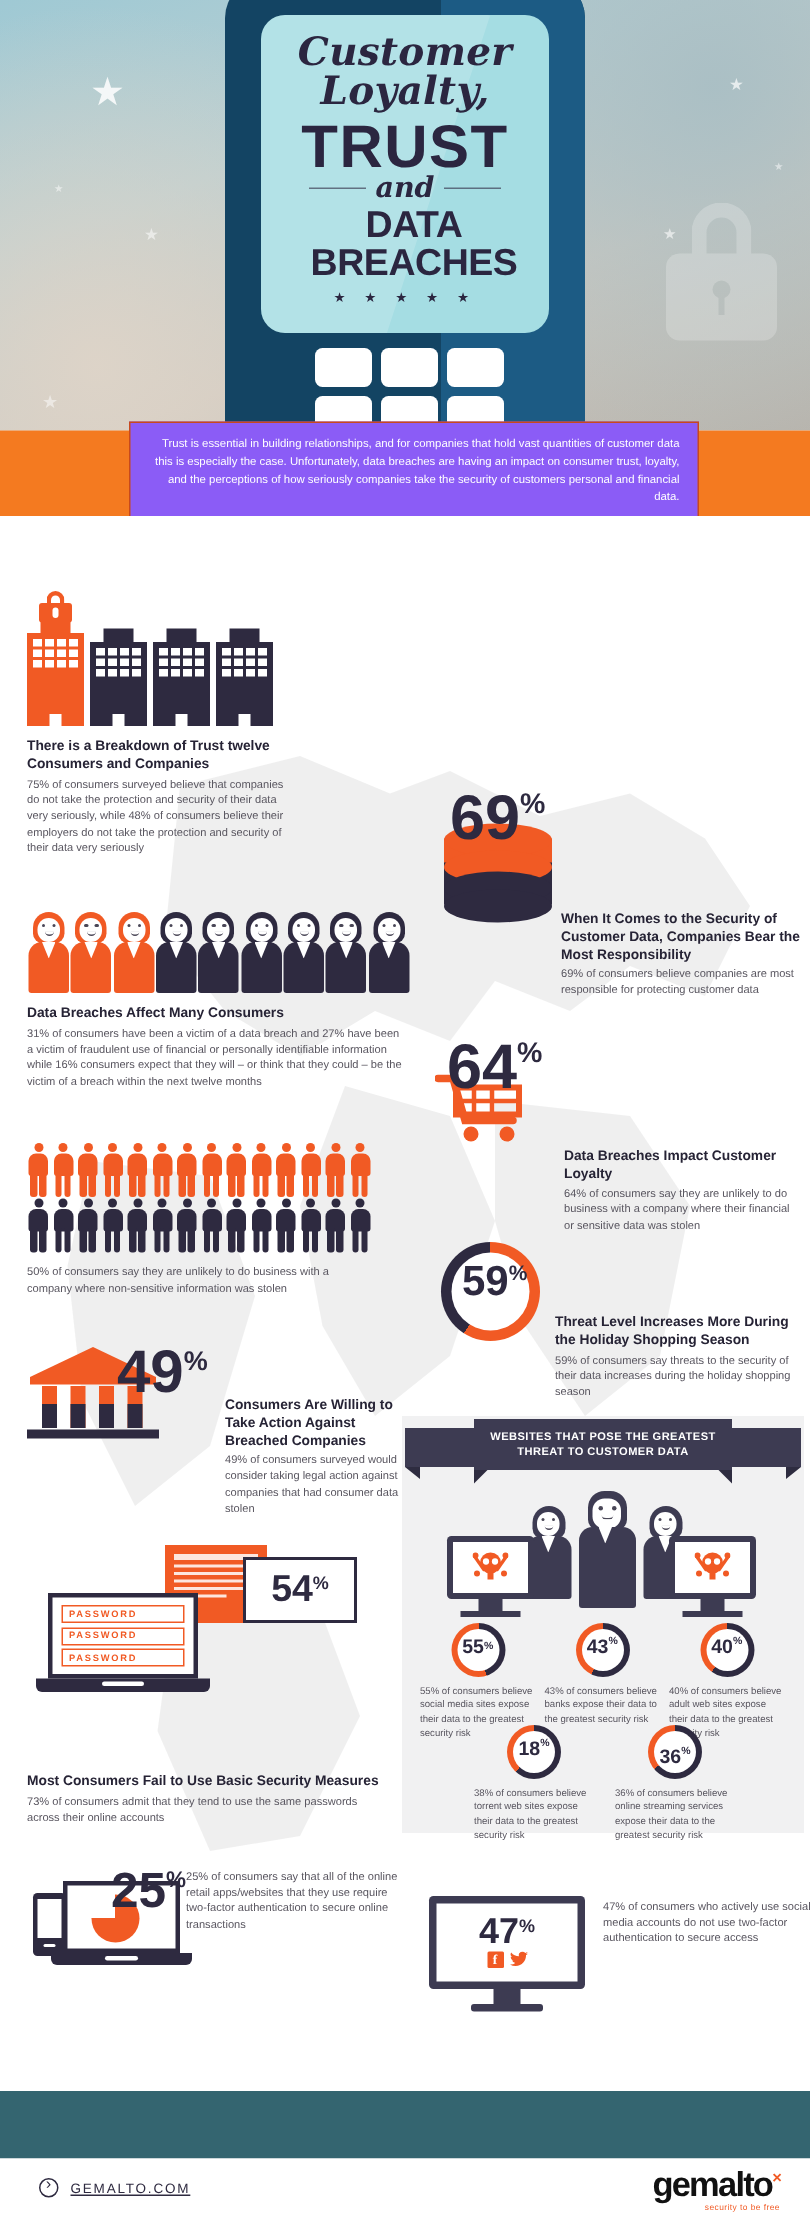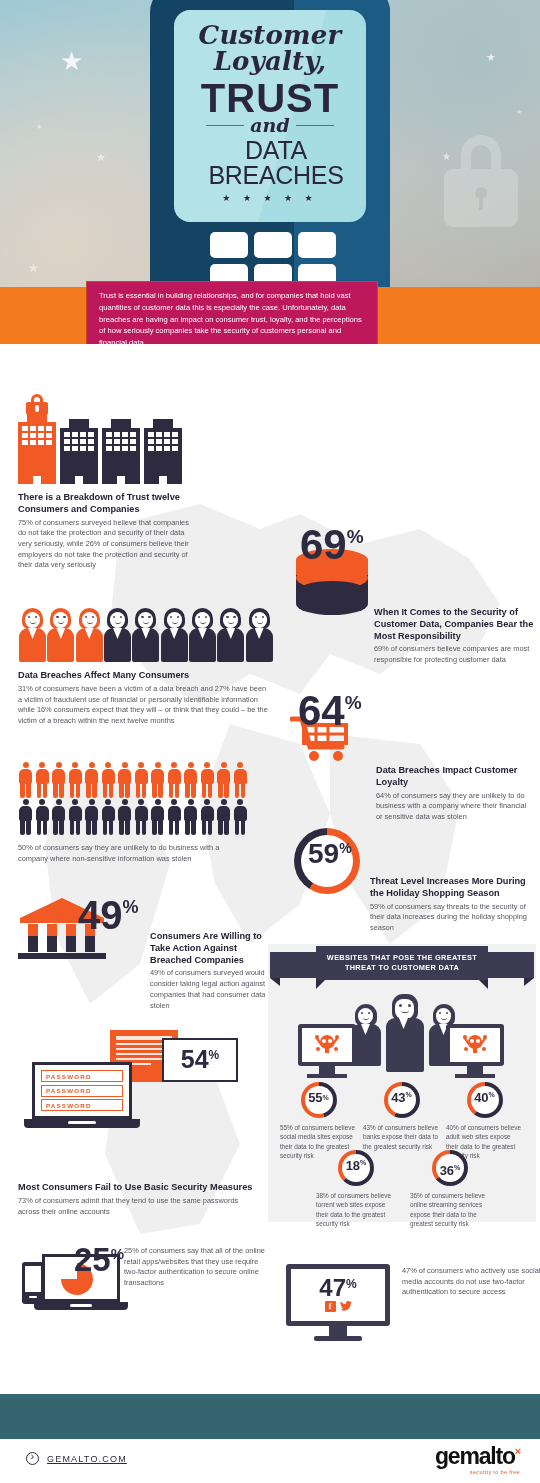--- a/index.html
+++ b/index.html
@@ -66,42 +66,42 @@
     font-family:"Liberation Sans", sans-serif; font-weight:bold;
     font-size:40px; letter-spacing:1px; line-height:1; margin-top:4px;
     position:relative; display:inline-block;
   }
   .t-and-row{ display:flex; align-items:center; justify-content:center; gap:6px; margin-top:-2px; }
   .t-and-row .rule{ height:1px; width:38px; background:#2b2640; opacity:.6; }
   .t-and {
     font-family:"DejaVu Serif", serif; font-style:italic; font-weight:bold; font-size:19px; line-height:1;
   }
   .t-data {
-    font-family:"Liberation Sans", sans-serif; font-weight:normal;
+    font-family:"Liberation Sans", sans-serif; font-weight:bold;
     font-size:25px; letter-spacing:-.3px; line-height:1; margin-top:3px;margin-left:12px;
   }
   .t-stars{ margin-top:5px; font-size:9px; letter-spacing:5px; }
 
   .keys { position:absolute; left:60px; top:246px; width:126px; }
   .keyrow { display:flex; gap:6px; margin-bottom:6px; }
   .key { width:38px; height:26px; background:#fff; border-radius:5px; }
   .cardslot {
     position:absolute; left:60px; top:367px; width:124px; height:100px;
     background:#2fb4d4; border-radius:0 0 10px 10px;
   }
   .cardslot .stripe{ position:absolute; top:10px; width:3px; height:74px; background:#fff; }
 
   
   .banner-band {
     position:absolute; left:0; top:287px; width:540px; height:57px; background:#f47a20;
   }
   .banner-box {
-    position:absolute; left:86px; top:281px; width:292px; padding:8px 12px 9px;
-    background:#be185d; border:1px solid #c8491c; color:#ffffff;
-    font-size:7.6px; line-height:1.55; text-align:left;
+    position:absolute; left:86px; top:281px; width:380px; padding:8px 12px 9px;
+    background:#8b5cf6; border:1px solid #c8491c; color:#ffffff;
+    font-size:7.6px; line-height:1.55; text-align:right;
   }
 
   
   .body-area { position:absolute; left:0; top:344px; width:540px; height:1050px; background:#ffffff; overflow:hidden; }
   .worldmap {
     position:absolute; left:0; top:0; width:540px; height:1050px; opacity:.10; pointer-events:none;
   }
 
   h3.hd { font-size:9.2px; font-weight:bold; color:#262335; line-height:1.28; margin-bottom:2px;margin-top:44px; }
   p.bd  { font-size:7.4px; color:#58555f; line-height:1.45; }
@@ -340,21 +340,21 @@
             <i></i>
             <i></i>
             <i></i>
             <i></i>
             <i></i>
           </div>
           <div class="door"></div>
         </div>
     </div>
     <h3 class="hd" style="margin-top:8px;width:176px;">There is a Breakdown of Trust twelve Consumers and Companies</h3>
-    <p class="bd" style="width:176px;">75% of consumers surveyed believe that companies do not take the protection and security of their data very seriously, while 26% of consumers believe their employers do not take the protection and security of their data very seriously</p>
+    <p class="bd" style="width:176px;">75% of consumers surveyed believe that companies do not take the protection and security of their data very seriously, while 48% of consumers believe their employers do not take the protection and security of their data very seriously</p>
   </div>
 
   <div class="blk" style="left:292px;top:527px;width:244px;">
     <div style="position:relative;height:78px;">
       <div class="db" style="position:absolute;left:4px;top:22px;">
         <div class="seg" style="top:10px;height:18px;background:#f15a24;"></div>
         <div class="disk" style="top:0;background:#f15a24;"></div>
         <div class="seg" style="top:26px;height:16px;background:#2e2a40;"></div>
         <div class="disk" style="top:18px;background:#f15a24;"></div>
         <div class="seg" style="top:40px;height:14px;background:#2e2a40;"></div>

